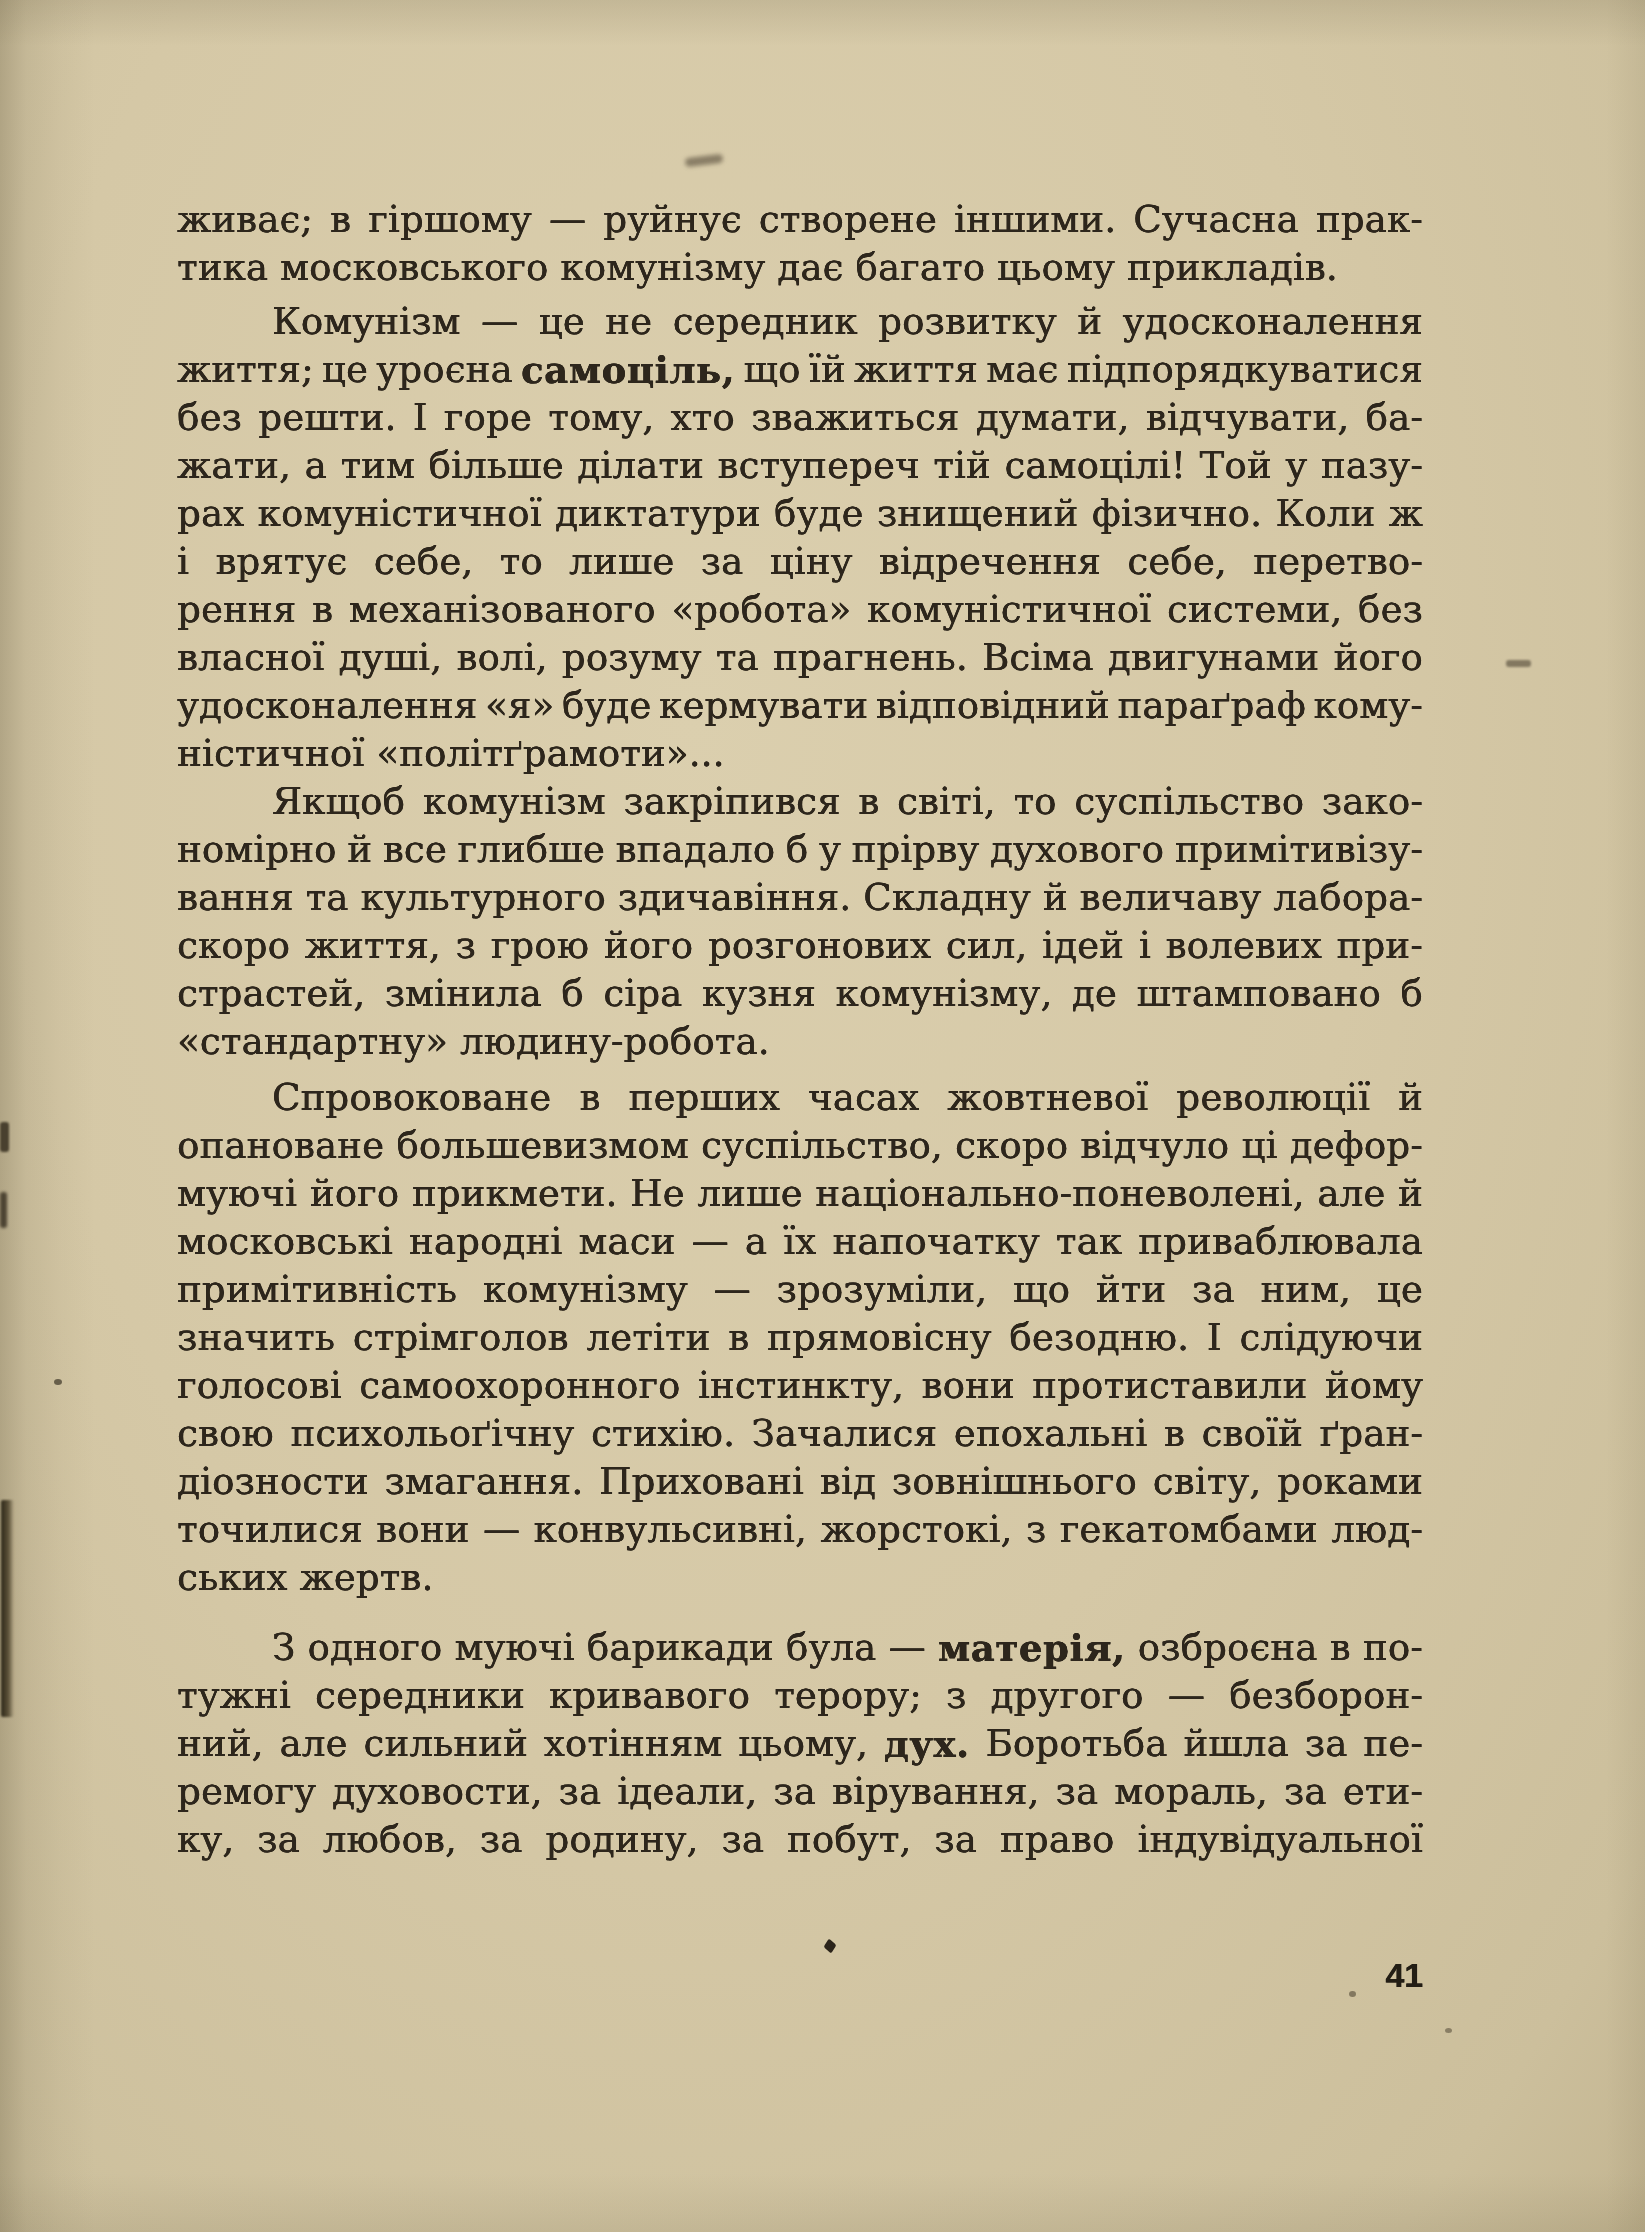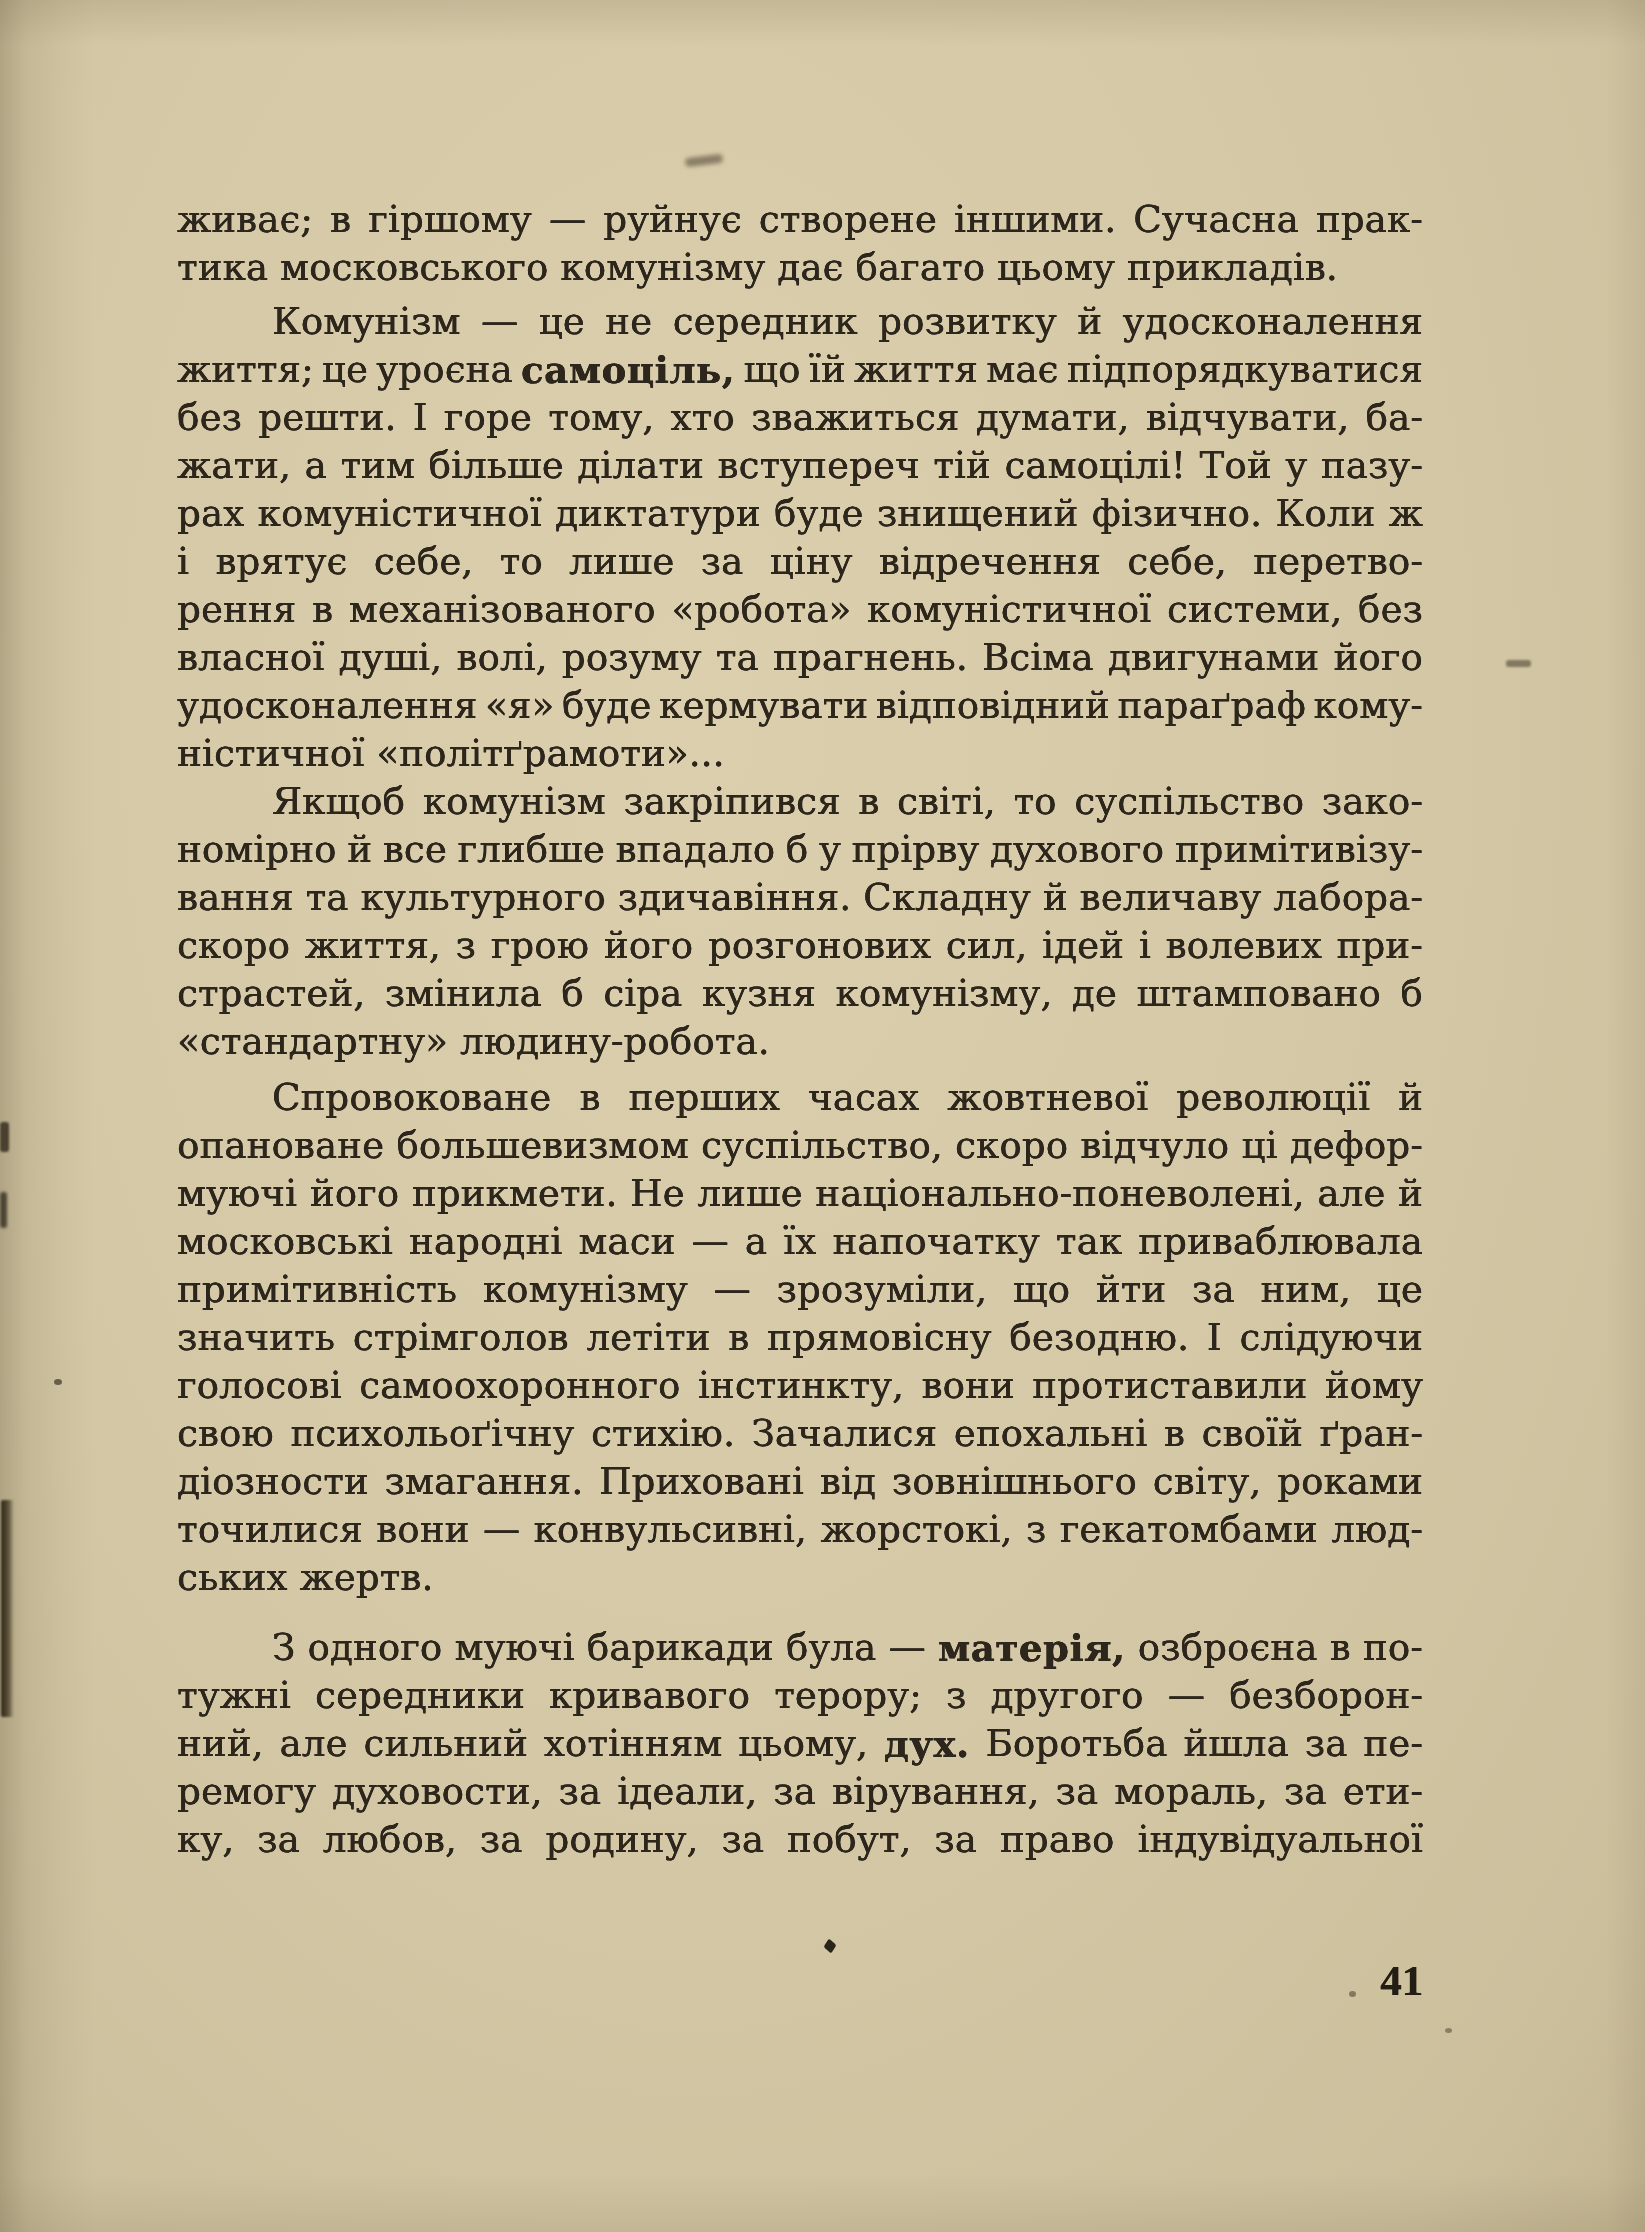--- a/index.html
+++ b/index.html
@@ -32,23 +32,23 @@
     overflow:visible;
   }
   .line.just{display:flex;justify-content:space-between;}
   .line.indent{padding-left:95px;}
   .em{font-weight:bold;letter-spacing:0.6px;}
   #page-number{
     position:absolute;
     left:177px; top:1956px; width:1246px;
     text-align:right;
     color:#231e15;
-    font-size:43px;
+    font-size:34px;
     font-weight:bold;
-    font-family:Liberation Serif, serif;
+    font-family:Liberation Sans, sans-serif;
     text-shadow:0.5px 0 0 currentColor;
   }
   
   .artifact{position:absolute;pointer-events:none;}
   #smudge-top{left:685px;top:156px;width:38px;height:9px;background:rgba(72,62,45,.55);border-radius:5px;filter:blur(2px);transform:rotate(-7deg);}
   #dash-right{left:1506px;top:660px;width:25px;height:7px;background:rgba(66,57,42,.55);border-radius:3px;filter:blur(1.2px);}
   #edge-mark-a{left:0;top:1122px;width:9px;height:30px;background:#49402f;filter:blur(1.2px);border-radius:3px;}
   #edge-mark-b{left:0;top:1192px;width:7px;height:36px;background:#4d4433;filter:blur(1.6px);border-radius:3px;}
   #edge-bar{left:1px;top:1500px;width:13px;height:217px;background:linear-gradient(90deg,#2e2819,#5a5038 55%,rgba(90,80,56,0));filter:blur(1px);border-radius:2px;}
   #speck-1{left:54px;top:1379px;width:8px;height:6px;background:rgba(60,52,38,.7);border-radius:50%;filter:blur(0.6px);}

